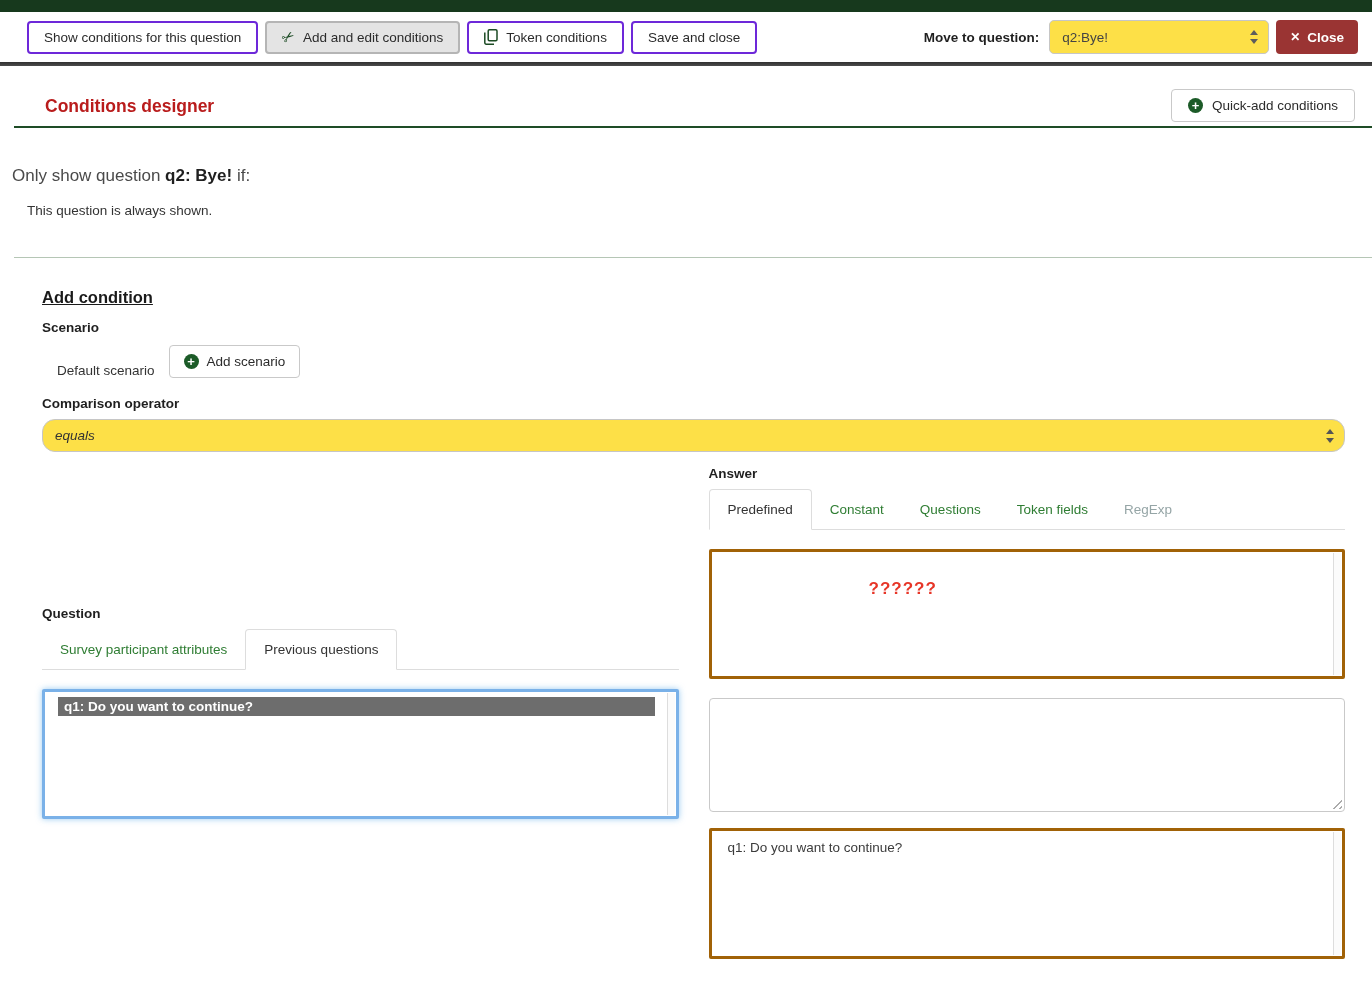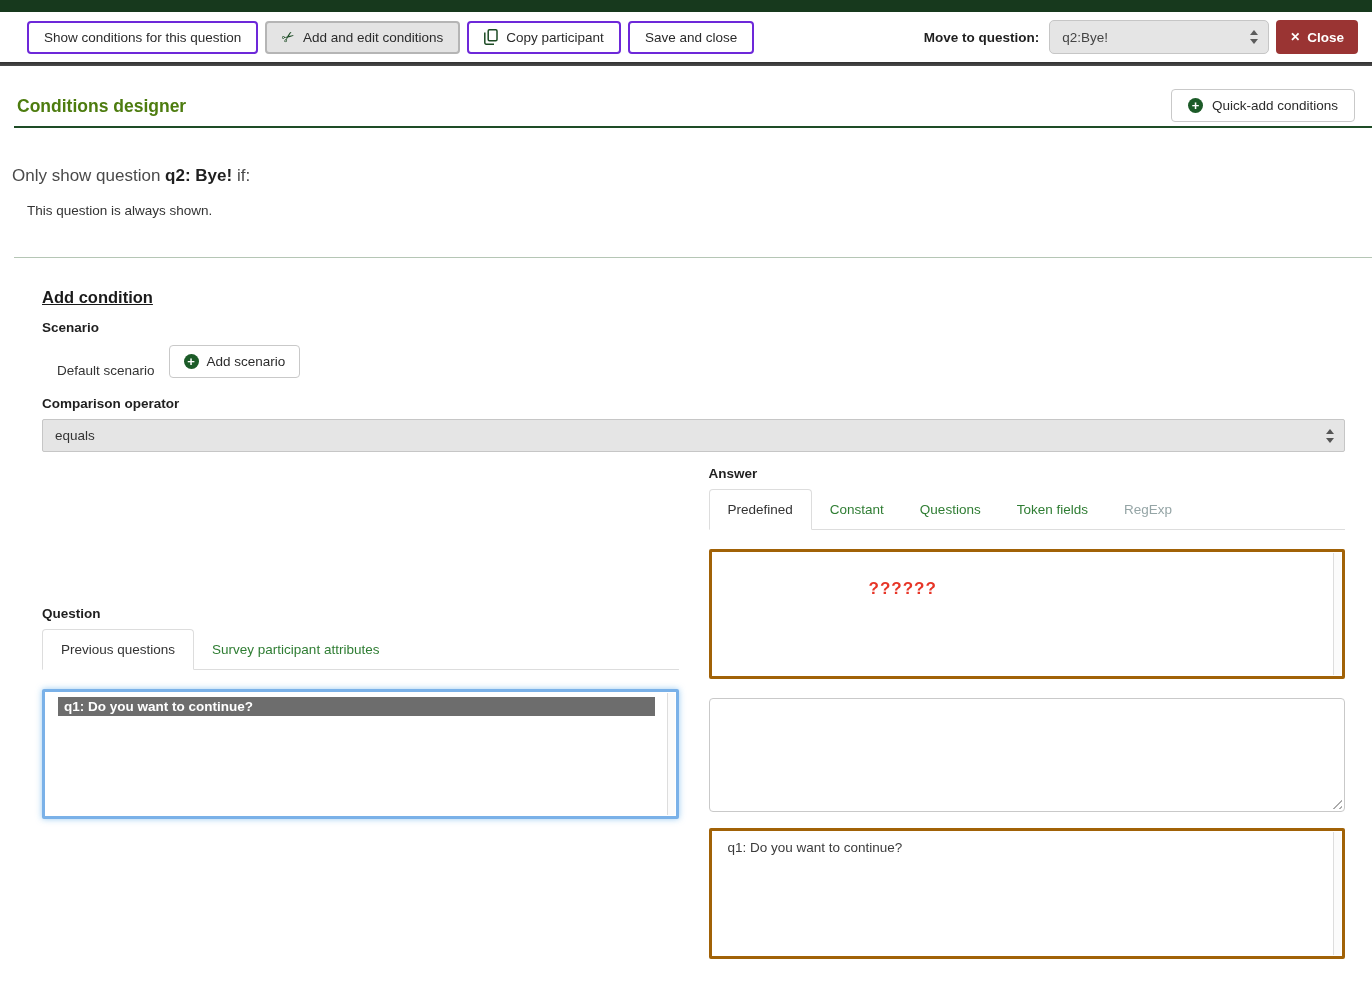--- a/index.html
+++ b/index.html
@@ -21,36 +21,36 @@
     display:inline-flex; align-items:center; gap:8px; cursor:pointer;
     font-family:"Liberation Sans", sans-serif;
   }
   .tb-btn.active { background:#e4e4e4; border-color:#b5b5b5; }
   .scissors { color:#1c4b24; font-size:15px; transform:rotate(-35deg); display:inline-block; }
   .icon-svg { display:inline-flex; align-items:center; }
   .toolbar-right { margin-left:auto; display:flex; align-items:center; }
   .moveto-label { font-weight:bold; color:#1f1f1f; margin-right:10px; }
   .selectbox {
     position:relative; height:34px; border:1px solid #c6c6c6; border-radius:5px;
-    background:#e5e5e5; display:flex; align-items:center; padding:0 26px 0 12px;
+    background:#fde047; display:flex; align-items:center; padding:0 26px 0 12px;
     color:#444; cursor:pointer;
   }
   .moveto-select { width:220px; margin-right:7px; }
   .spinner { position:absolute; right:9px; top:50%; width:9px; height:14px; transform:translateY(-50%); }
   .spinner::before, .spinner::after { content:""; position:absolute; left:0; border-left:4.5px solid transparent; border-right:4.5px solid transparent; }
   .spinner::before { top:0; border-bottom:5px solid #5c5c5c; }
   .spinner::after { bottom:0; border-top:5px solid #5c5c5c; }
   .close-btn {
     height:34px; padding:0 14px; border:none; border-radius:4px; background:#9a3433;
     color:#fff; font-weight:bold; font-size:13.5px; display:inline-flex;
     align-items:center; gap:7px; cursor:pointer; font-family:"Liberation Sans", sans-serif;
   }
   .close-x { font-size:12px; font-weight:bold; }
 
-  .page-title { position:absolute; left:17px; top:96px; font-size:17.5px; font-weight:bold; color:#4d7c0f; }
+  .page-title { position:absolute; left:45px; top:96px; font-size:17.5px; font-weight:bold; color:#b91c1c; }
   .quickadd-btn {
     position:absolute; right:17px; top:89px; height:33px; padding:0 16px;
     border:1px solid #c9c9c9; border-radius:4px; background:#fff; font-size:13.5px;
     color:#2b2b2b; display:inline-flex; align-items:center; gap:9px; cursor:pointer;
     font-family:"Liberation Sans", sans-serif;
   }
   .plus-circle {
     width:15px; height:15px; border-radius:50%; background:#1c5b28; color:#fff;
     display:inline-flex; align-items:center; justify-content:center;
     font-size:13px; font-weight:bold; line-height:1; padding-bottom:1px;
@@ -66,21 +66,21 @@
   .add-cond-title { font-size:16.5px; font-weight:bold; text-decoration:underline; color:#1a1a1a; margin:0 0 13px 0; }
   .small-label { font-size:13.5px; font-weight:bold; color:#1f1f1f; margin:0 0 10px 0; }
   .scenario-row { display:flex; align-items:flex-end; gap:14px; margin:0 0 18px 0; height:33px; }
   .default-scenario { padding-left:15px; color:#333; }
   .add-scenario-btn {
     height:33px; padding:0 14px; border:1px solid #c9c9c9; border-radius:4px; background:#fff;
     font-size:13.5px; color:#2b2b2b; display:inline-flex; align-items:center; gap:8px;
     cursor:pointer; font-family:"Liberation Sans", sans-serif;
   }
   .comparison-label { margin-bottom:8px; }
-  .comparison-select { border-radius:2px; height:33px; margin-bottom:14px; color:#333; }
+  .comparison-select { border-radius:13px; height:33px; margin-bottom:14px; color:#333;font-style:italic; }
   .comparison-select .spinner::before { border-bottom-color:#555; }
   .comparison-select .spinner::after { border-top-color:#555; }
 
   .cols { display:flex; gap:30px; align-items:center; }
   .col { flex:1; min-width:0; }
   .col-label { margin-bottom:8px; }
   .tabs { display:flex; border-bottom:1px solid #ddd; height:41px; align-items:stretch; }
   .tab { padding:0 18px; display:flex; align-items:center; font-size:13.5px; cursor:pointer; white-space:nowrap; }
   .tab.active {
     background:#fff; border:1px solid #ddd; border-bottom:1px solid #fff;
@@ -124,21 +124,21 @@
     <span class="scissors">✂</span>
     <span>Add and edit conditions</span>
   </button>
   <button class="tb-btn">
     <span class="icon-svg">
       <svg width="14" height="16" viewBox="0 0 14 16">
         <rect x="4.2" y="0.8" width="8.8" height="11" rx="1.2" fill="none" stroke="#1c4b24" stroke-width="1.5"></rect>
         <path d="M10 15.2 H2.2 A1.4 1.4 0 0 1 0.8 13.8 V3.6" fill="none" stroke="#1c4b24" stroke-width="1.5"></path>
       </svg>
     </span>
-    <span>Copy participant</span>
+    <span>Token conditions</span>
   </button>
   <button class="tb-btn">Save and close</button>
 
   <div class="toolbar-right">
     <span class="moveto-label">Move to question:</span>
     <div class="selectbox moveto-select">
       <span>q2:Bye!</span>
       <span class="spinner"></span>
     </div>
     <button class="close-btn">
@@ -180,22 +180,22 @@
   <div class="selectbox comparison-select">
     <span>equals</span>
     <span class="spinner"></span>
   </div>
 
   <div class="cols">
 
     <div class="col">
       <div class="small-label col-label">Question</div>
       <div class="tabs">
+        <div class="tab link">Survey participant attributes</div>
         <div class="tab active">Previous questions</div>
-        <div class="tab link">Survey participant attributes</div>
       </div>
       <div class="box focused">
         <div class="opt-selected">q1: Do you want to continue?</div>
         <div class="scroll-track"></div>
       </div>
     </div>
 
     <div class="col">
       <div class="small-label col-label">Answer</div>
       <div class="tabs">

